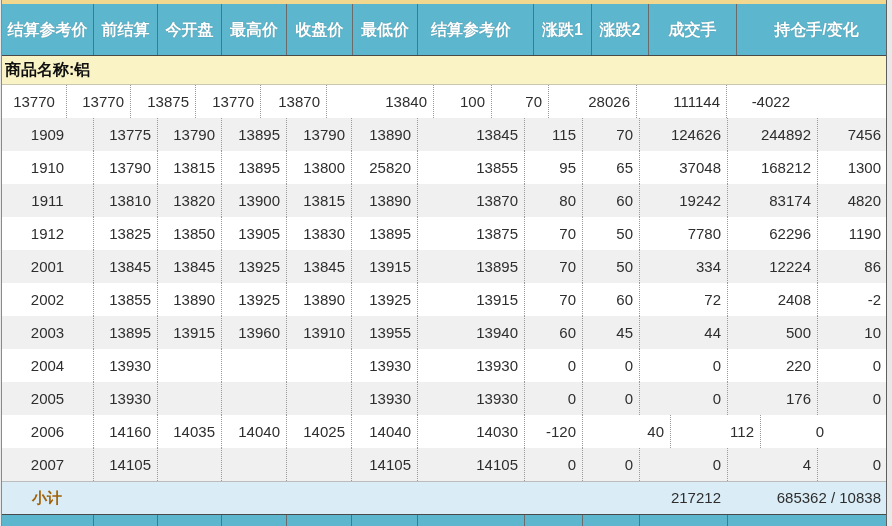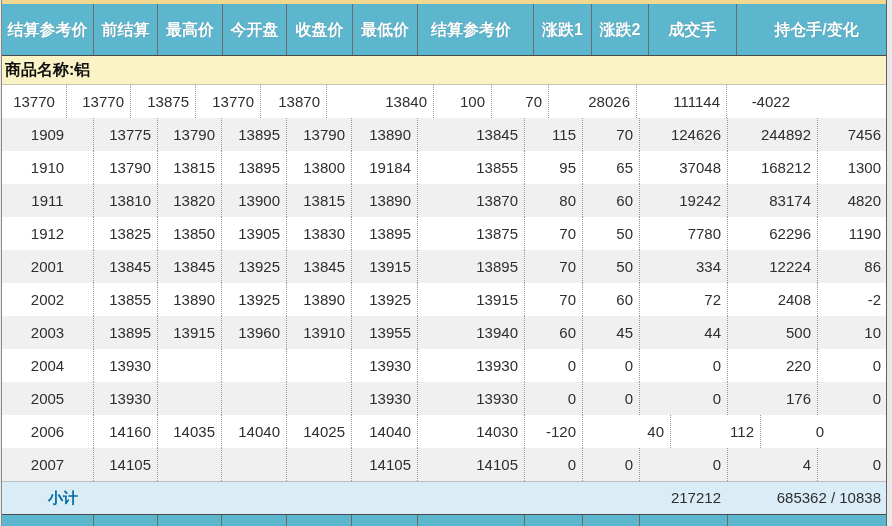--- a/index.html
+++ b/index.html
@@ -45,40 +45,40 @@
   .data-row .cell{
     border-left:1px dotted #9a9a9a;
     line-height:33px;text-align:right;padding:0 6px;
   }
   .data-row .cell:first-child{border-left:none;text-align:center;padding:0;}
   .subtotal-row{
     height:32px;background:var(--subtotal-bg,#daecf6);
     border-top:1px solid #bcbcbc;
   }
   .subtotal-row .cell{line-height:32px;}
-  .subtotal-label{font-weight:bold;font-size:15px;color:#0369a1;padding-left:46px;text-align:left;}
+  .subtotal-label{font-weight:bold;font-size:15px;color:#a16207;padding-left:30px;text-align:left;}
   .subtotal-num{text-align:right;padding:0 6px;}
   .bottom-strip{
     height:11px;background:var(--header-bg,#5cb6cd);
     border-top:1px solid #4a4a4a;display:flex;
   }
   .bottom-strip .cell{height:11px;border-left:1px solid #6b6b6b;}
   .bottom-strip .cell:first-child{border-left:none;}
 </style>
 </head>
 <body>
 
 <div class="page">
   <div class="quotes-table">
     <div class="top-strip"></div>
     <div class="row hdr" id="header-row">
         <div class="cell" style="width: 91px;">结算参考价</div>
         <div class="cell" style="width: 64px;">前结算</div>
+        <div class="cell" style="width: 64px;">今开盘</div>
         <div class="cell" style="width: 65px;">最高价</div>
-        <div class="cell" style="width: 64px;">今开盘</div>
         <div class="cell" style="width: 66px;">收盘价</div>
         <div class="cell" style="width: 65px;">最低价</div>
         <div class="cell" style="width: 107px;">结算参考价</div>
         <div class="cell" style="width: 58px; margin-left: 9px;">涨跌1</div>
         <div class="cell" style="width: 57px;">涨跌2</div>
         <div class="cell" style="width: 88px;">成交手</div>
         <div class="cell" style="width: 160px;">持仓手/变化</div>
       </div>
     <div class="row product-row">
       <div class="cell label" style="flex:1 1 auto;">商品名称:铝</div>
@@ -110,21 +110,21 @@
           <div class="cell" style="width: 88px;">124626</div>
           <div class="cell" style="width: 90px;">244892</div>
           <div class="cell" style="width: 70px;">7456</div>
         </div>
         <div class="row data-row">
           <div class="cell" style="width: 91px;">1910</div>
           <div class="cell" style="width: 64px;">13790</div>
           <div class="cell" style="width: 64px;">13815</div>
           <div class="cell" style="width: 65px;">13895</div>
           <div class="cell" style="width: 65px;">13800</div>
-          <div class="cell" style="width: 66px;">19184</div>
+          <div class="cell" style="width: 66px;">25820</div>
           <div class="cell" style="width: 107px;">13855</div>
           <div class="cell" style="width: 58px;">95</div>
           <div class="cell" style="width: 57px;">65</div>
           <div class="cell" style="width: 88px;">37048</div>
           <div class="cell" style="width: 90px;">168212</div>
           <div class="cell" style="width: 70px;">1300</div>
         </div>
         <div class="row data-row alt">
           <div class="cell" style="width: 91px;">1911</div>
           <div class="cell" style="width: 64px;">13810</div>

